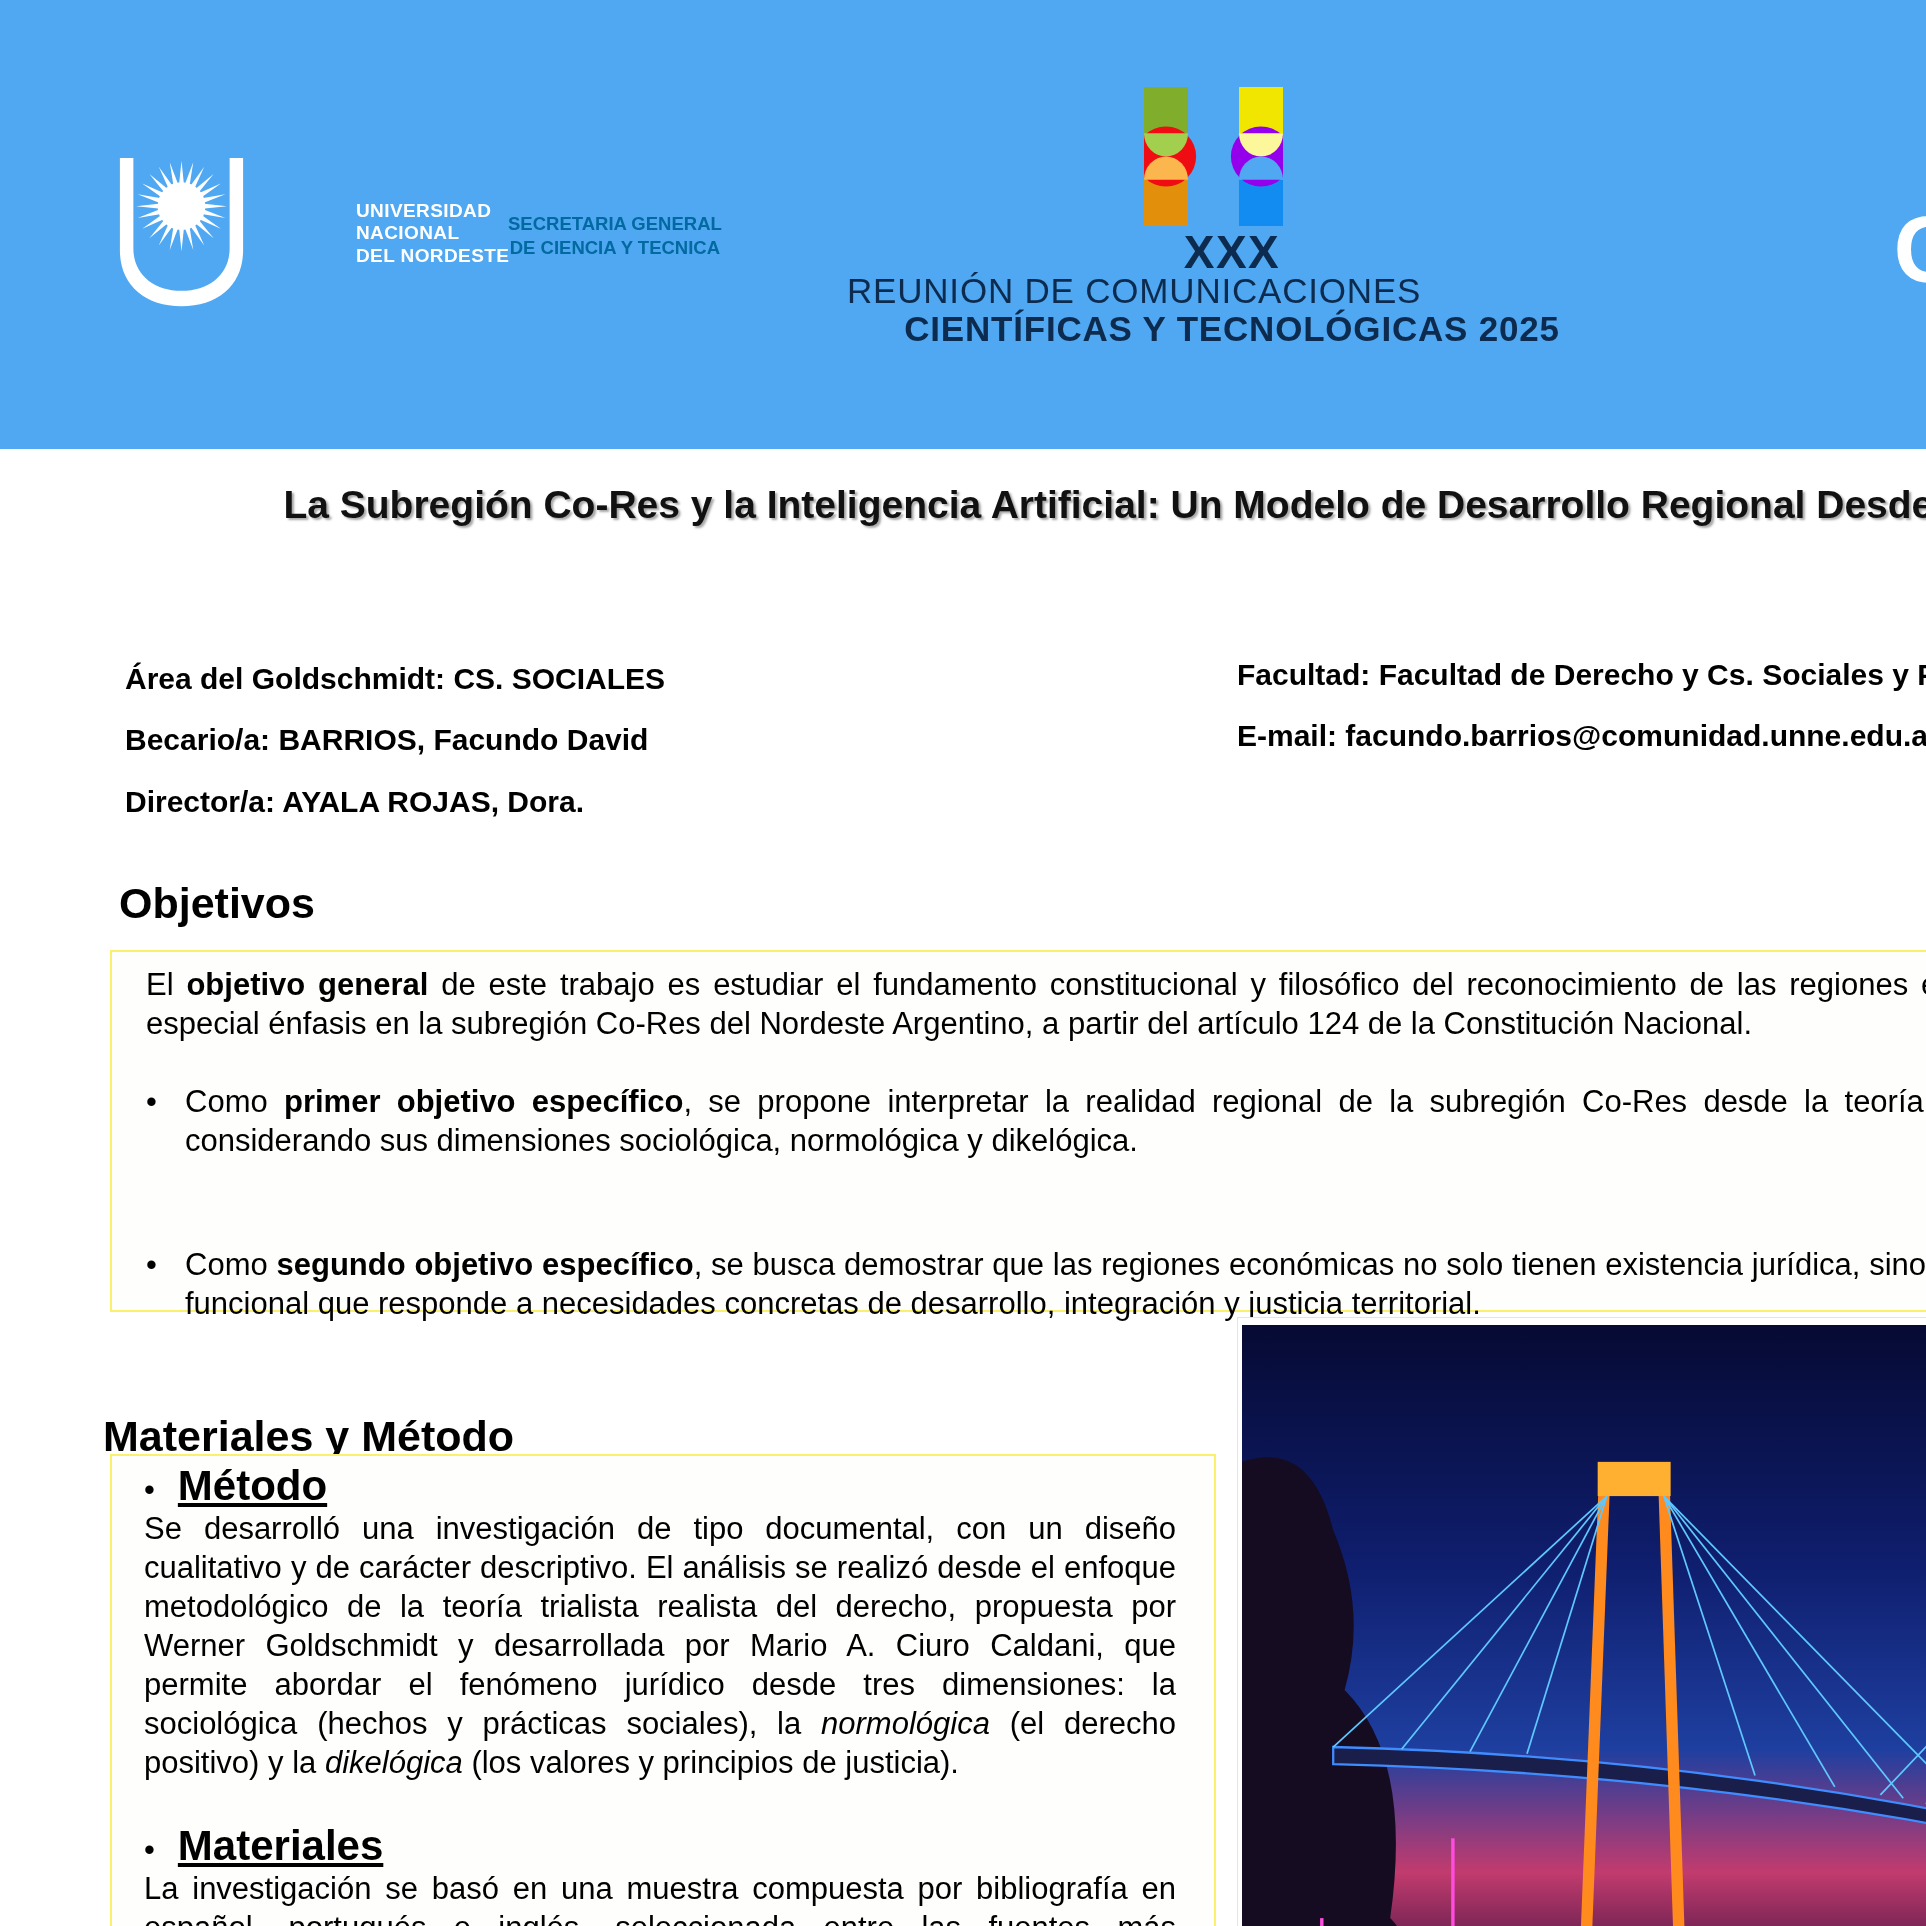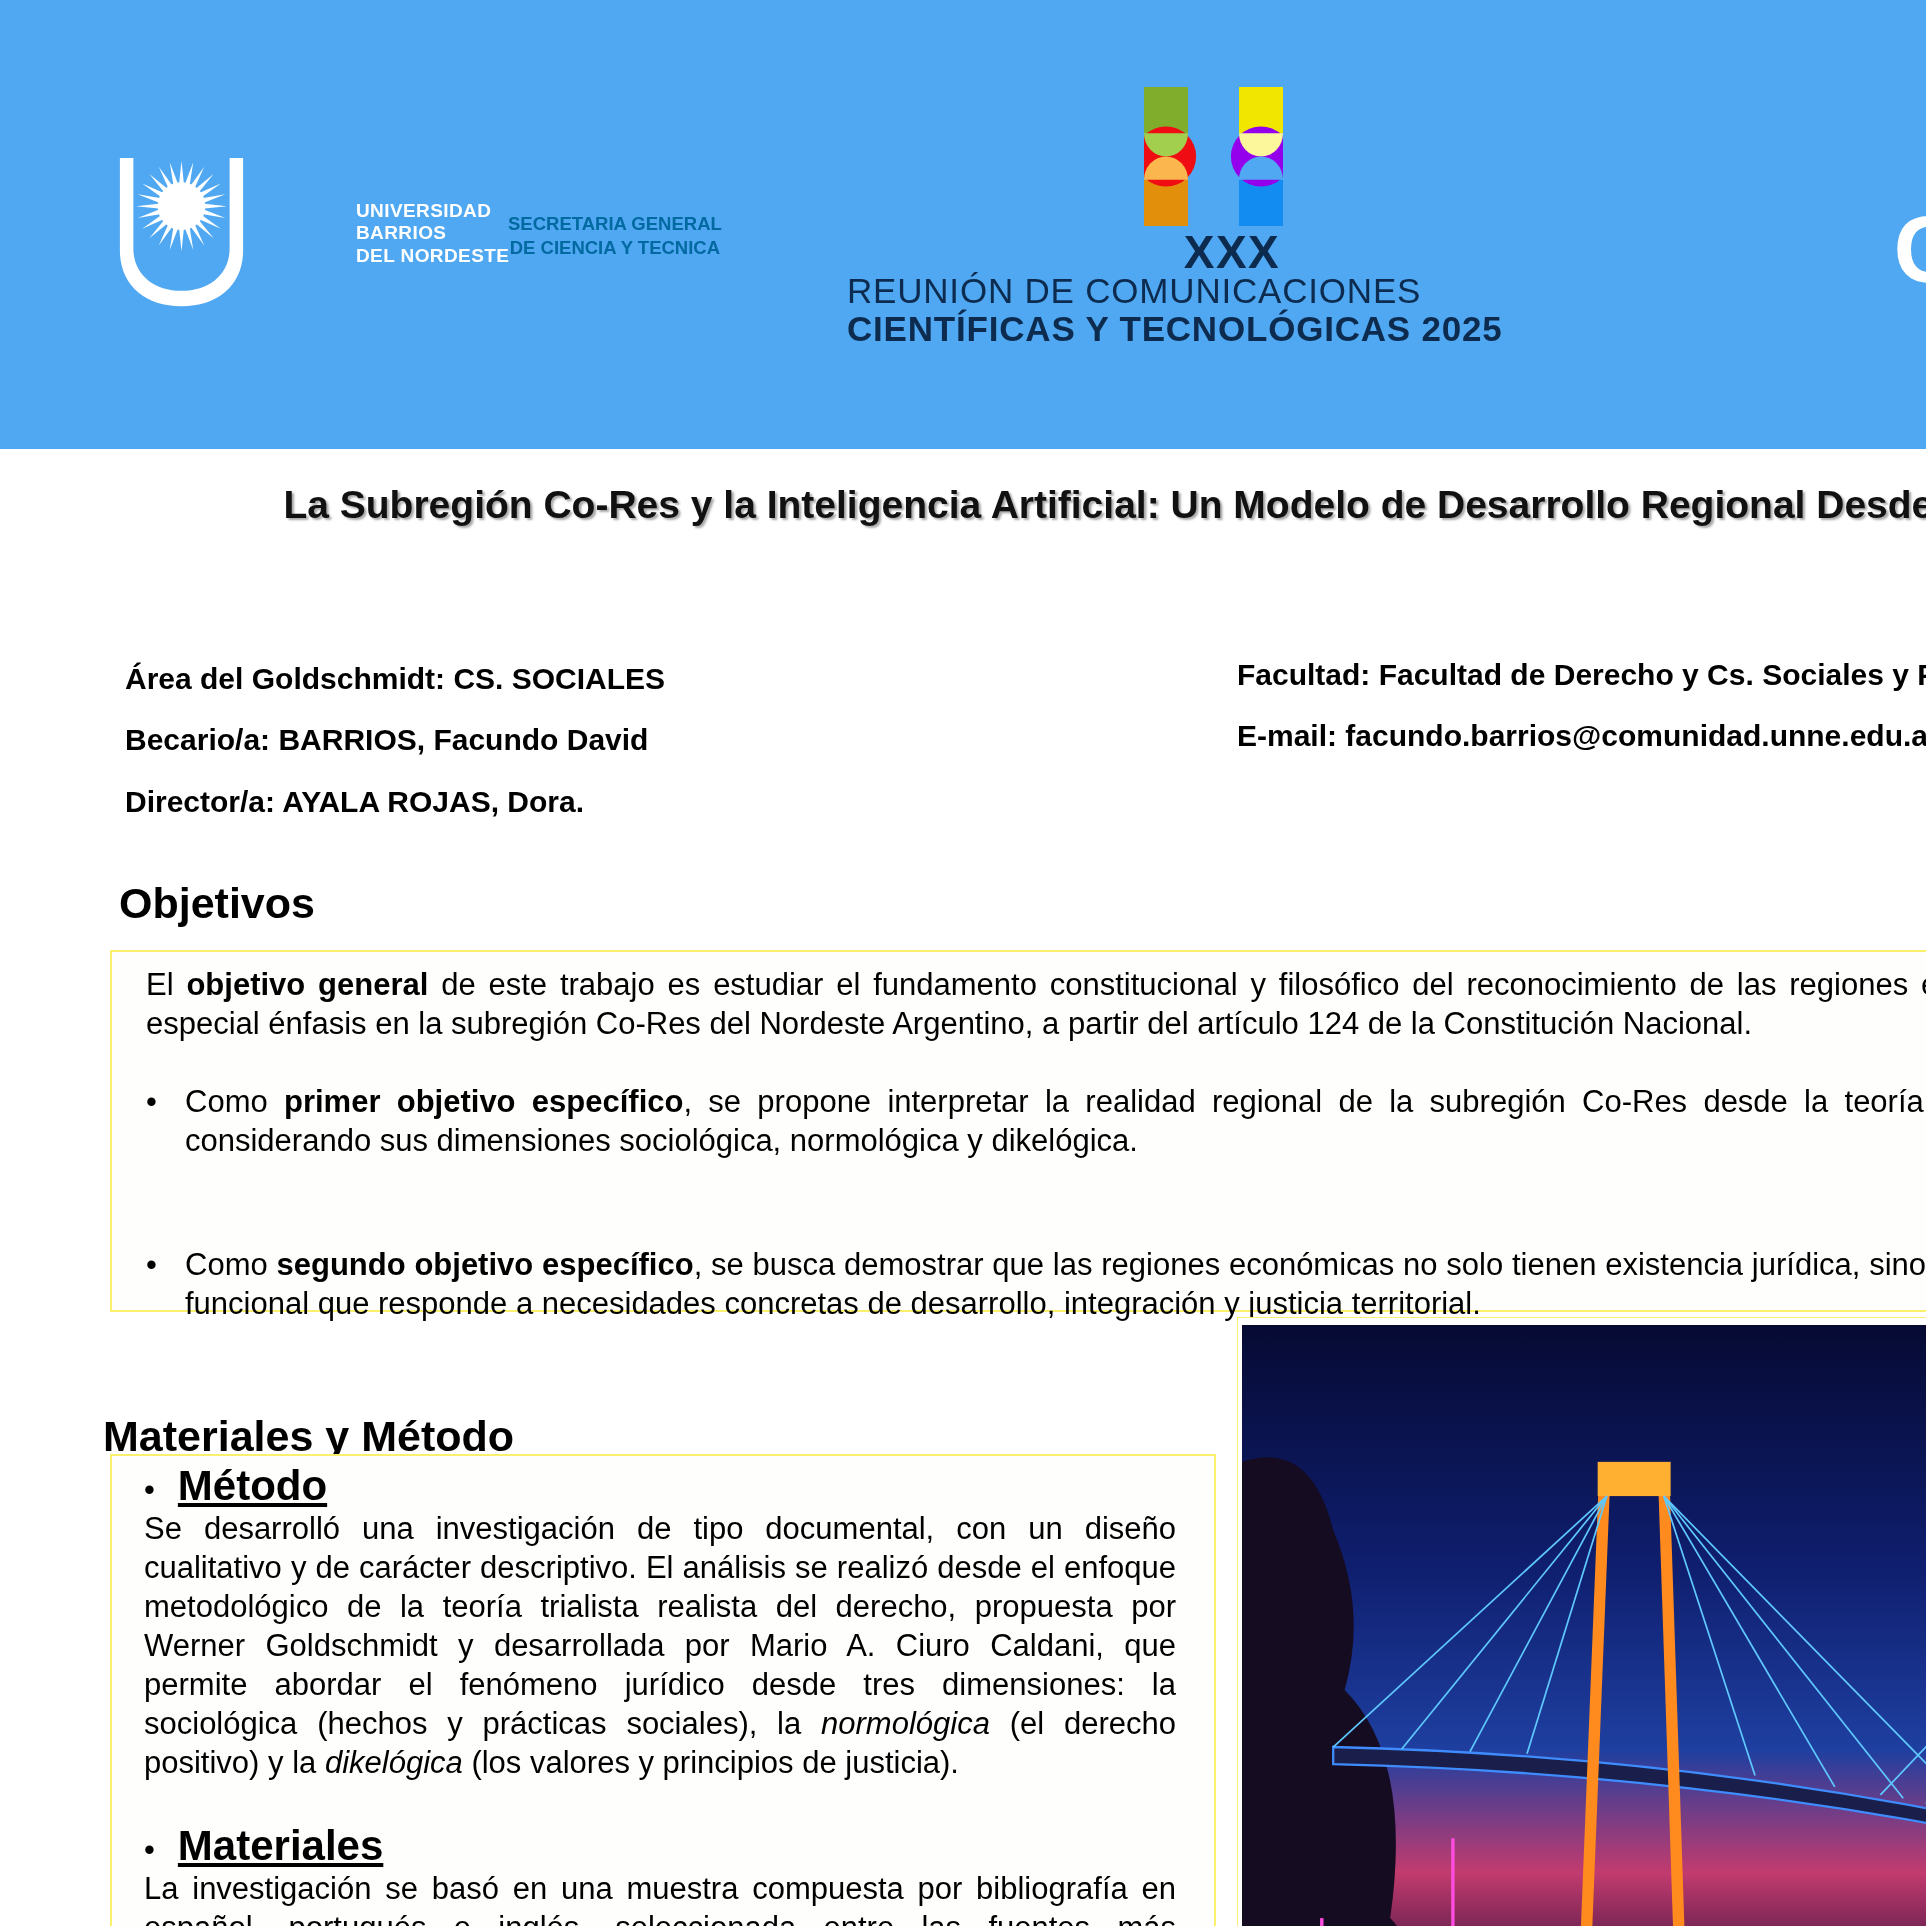--- a/index.html
+++ b/index.html
@@ -9,21 +9,21 @@
   }
   .abs { position: absolute; }
   
   #header { left: 0; top: 0; width: 2427px; height: 449px; background: #4fa8f1; }
   #unne-logo { left: 116px; top: 158px; width: 131px; height: 154px; }
   #unne-text { left: 320px; top: 200px; color: #fff; font-weight: bold; font-size: 19px; line-height: 22.3px; letter-spacing: 0.4px; margin-left: 36px; }
   #sgcyt-text { left: 508px; top: 212px; color: #0369a1; font-weight: bold; font-size: 18.5px; line-height: 24px; text-align: center; }
   #event-logo { left: 1144px; top: 87px; width: 139px; height: 139px; }
   #event-xxx { left: 847px; top: 227px; width: 770px; text-align: center; color: #0d2b4e; font-weight: 700; font-size: 46px; line-height: 50px; letter-spacing: 1.5px; }
   #event-reunion { left: 847px; top: 270px; width: 770px; color: #0d2b4e; font-size: 35px; line-height: 42px; letter-spacing: 0.8px; }
-  #event-cyt { left: 847px; top: 308px; width: 770px; text-align: left; color: #0d2b4e; font-weight: 900; font-size: 35px; line-height: 42px; letter-spacing: 0.8px; }
+  #event-cyt { left: 847px; top: 308px; width: 770px; text-align: center; color: #0d2b4e; font-weight: 900; font-size: 35px; line-height: 42px; letter-spacing: 0.8px; }
   #poster-code { left: 1791px; top: 200px; width: 597px; text-align: center; color: #fff; font-weight: bold; font-size: 94px; line-height: 100px; }
   #poster-order { left: 1791px; top: 312px; width: 597px; text-align: center; color: #fff; font-weight: bold; font-size: 29px; line-height: 35px; }
 
   
   #title { left: 135px; top: 480px; width: 2157px; text-align: center; font-weight: 900; font-size: 39px; line-height: 50px; color: #111; text-shadow: 2.3px 2.3px 2.3px rgba(0,0,0,0.35); }
 
   
   .meta { font-weight: bold; font-size: 30px; line-height: 35px; }
   #meta-area { left: 125px; top: 661px; }
   #meta-becario { left: 125px; top: 722px; }
@@ -87,21 +87,21 @@
       <polygon points="-6,-60 0,-118 6,-60" transform="rotate(300)"></polygon>
       <polygon points="-6,-60 0,-118 6,-60" transform="rotate(315)"></polygon>
       <polygon points="-6,-60 0,-118 6,-60" transform="rotate(330)"></polygon>
       <polygon points="-6,-60 0,-118 6,-60" transform="rotate(345)"></polygon>
     </g>
   </g>
 </svg>
 
 <div id="unne-text" class="abs">
   <div>UNIVERSIDAD</div>
-  <div>BARRIOS</div>
+  <div>NACIONAL</div>
   <div>DEL NORDESTE</div>
 </div>
 
 <div id="sgcyt-text" class="abs">
   <div>SECRETARIA GENERAL</div>
   <div>DE CIENCIA Y TECNICA</div>
 </div>
 
 <svg id="event-logo" class="abs" viewBox="0 0 120 120">
   <rect x="0" y="0" width="38" height="40" fill="#80ad2c"></rect>

